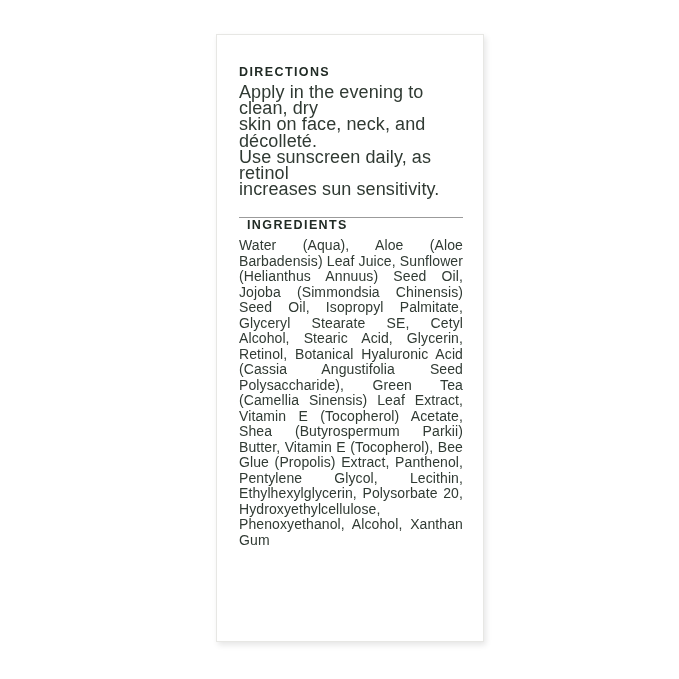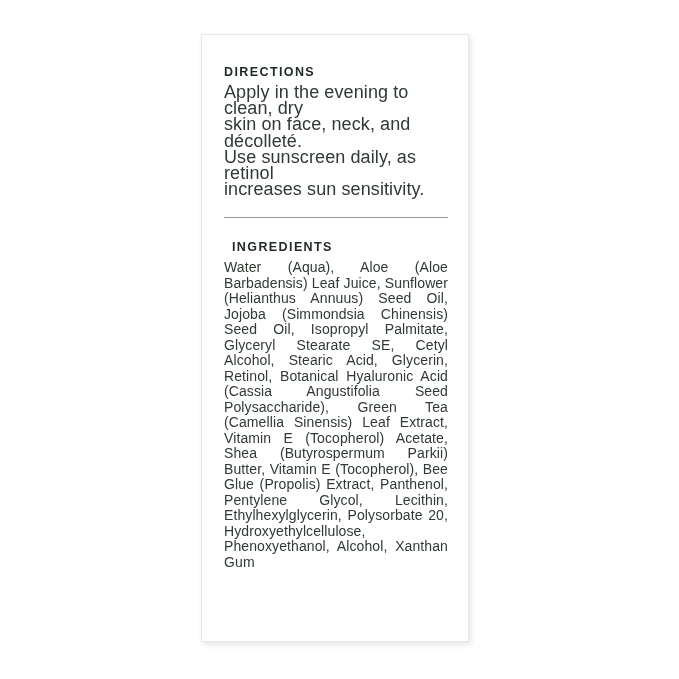--- a/index.html
+++ b/index.html
@@ -10,21 +10,21 @@
   }
   .canvas {
     position: relative;
     width: 679px;
     height: 679px;
     background: #ffffff;
     overflow: hidden;
   }
   .label-card {
     position: absolute;
-    left: 201px;
+    left: 216px;
     top: 34px;
     width: 268px;
     height: 608px;
     box-sizing: border-box;
     background: #ffffff;
     border: 1px solid #e7e7e4;
     box-shadow: 2px 3px 6px rgba(0,0,0,0.10);
     padding: 30px 20px 16px 22px;
     color: #303a33;
   }
@@ -46,21 +46,20 @@
   .directions-para + .directions-para {
     margin-top: 13px;
   }
   .divider {
     border: 0;
     border-top: 1px solid #9b9b9b;
     margin: 20px 0 0 0;
     width: 100%;
   }
   .ingredients-heading {
-    margin-top: 22px;
     padding-left: 8px;
   }
   .ingredients-para {
     margin: 6px 0 0 0;
     font-size: 14px;
     line-height: 15.5px;
     letter-spacing: 0.1px;
     text-align: justify;
     hyphens: manual;
     -webkit-hyphens: manual;

